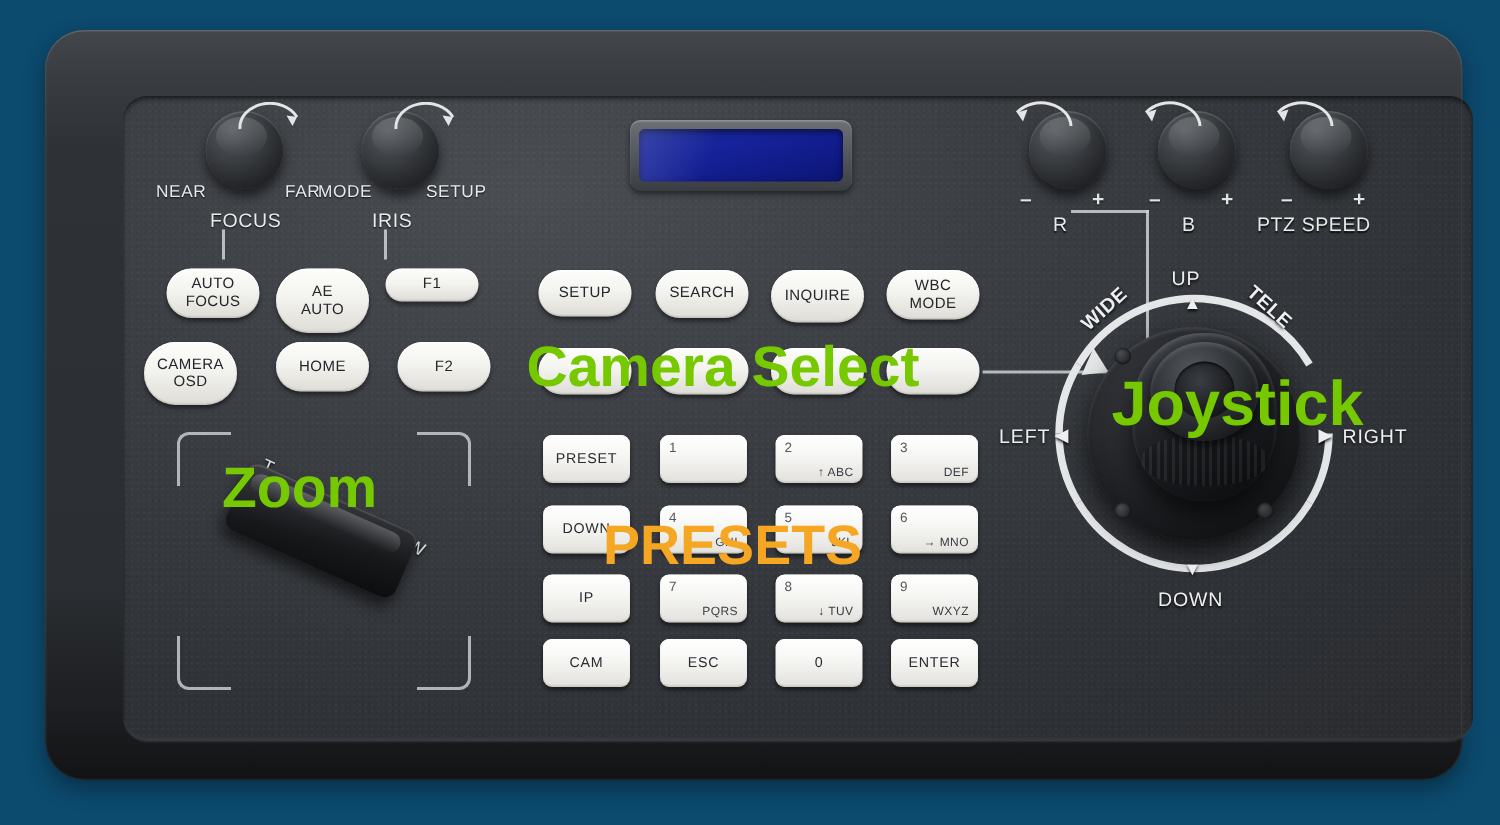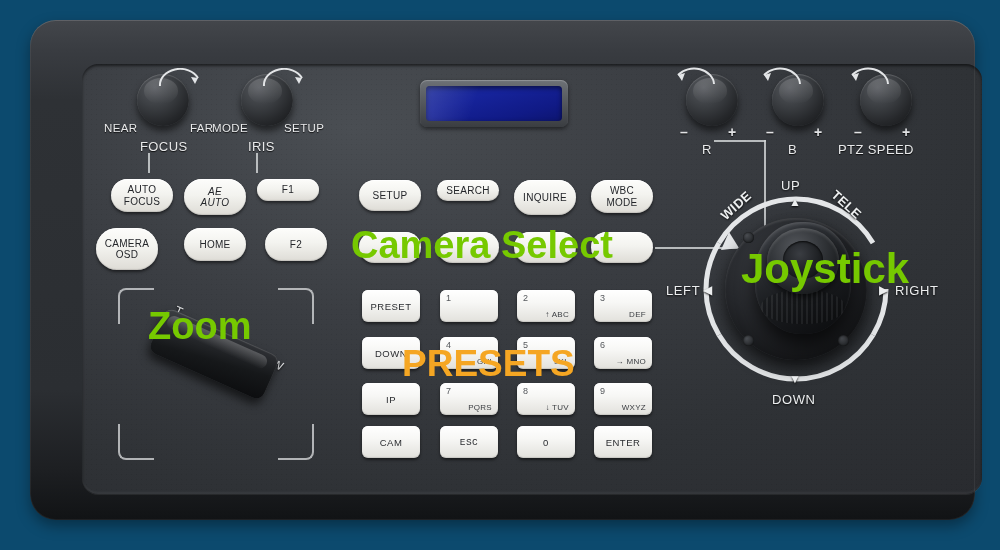--- a/index.html
+++ b/index.html
@@ -212,21 +212,21 @@
 
   <div class="wline" style="left:148px;top:153px;width:1.5px;height:20px;"></div>
   <div class="wline" style="left:256px;top:153px;width:1.5px;height:20px;"></div>
 
   <div class="pill" style="left:111px;top:179px;width:62px;height:33px;">
     <div>
         <span>AUTO</span>
         <span>FOCUS</span>
       </div>
   </div>
-  <div class="pill" style="left:184px;top:179px;width:62px;height:36px;font-style:italic;">
+  <div class="pill" style="left:184px;top:179px;width:62px;height:43px;">
     <div>
         <span>AE</span>
         <span>AUTO</span>
       </div>
   </div>
   <div class="pill" style="left:257px;top:179px;width:62px;height:22px;">
     <div>
         <span>F1</span>
       </div>
   </div>
@@ -245,21 +245,21 @@
     <div>
         <span>F2</span>
       </div>
   </div>
 
   <div class="pill" style="left:359px;top:180px;width:62px;height:31px;">
     <div>
         <span>SETUP</span>
       </div>
   </div>
-  <div class="pill" style="left:437px;top:180px;width:62px;height:21px;">
+  <div class="pill" style="left:437px;top:180px;width:62px;height:32px;">
     <div>
         <span>SEARCH</span>
       </div>
   </div>
   <div class="pill" style="left:514px;top:180px;width:62px;height:35px;">
     <div>
         <span>INQUIRE</span>
       </div>
   </div>
   <div class="pill" style="left:591px;top:180px;width:62px;height:33px;">
@@ -351,21 +351,21 @@
     <div class="knum">9</div>
     <div class="kmain"></div>
     <div class="ksub">WXYZ</div>
   </div>
 
   <div class="key" style="left:362px;top:426px;">
     <div class="knum"></div>
     <div class="kmain">CAM</div>
     <div class="ksub"></div>
   </div>
-  <div class="key" style="left:440px;top:426px;font-family:Liberation Mono, monospace;">
+  <div class="key" style="left:440px;top:426px;">
     <div class="knum"></div>
     <div class="kmain">ESC</div>
     <div class="ksub"></div>
   </div>
   <div class="key" style="left:517px;top:426px;">
     <div class="knum"></div>
     <div class="kmain">0</div>
     <div class="ksub"></div>
   </div>
   <div class="key" style="left:594px;top:426px;">

